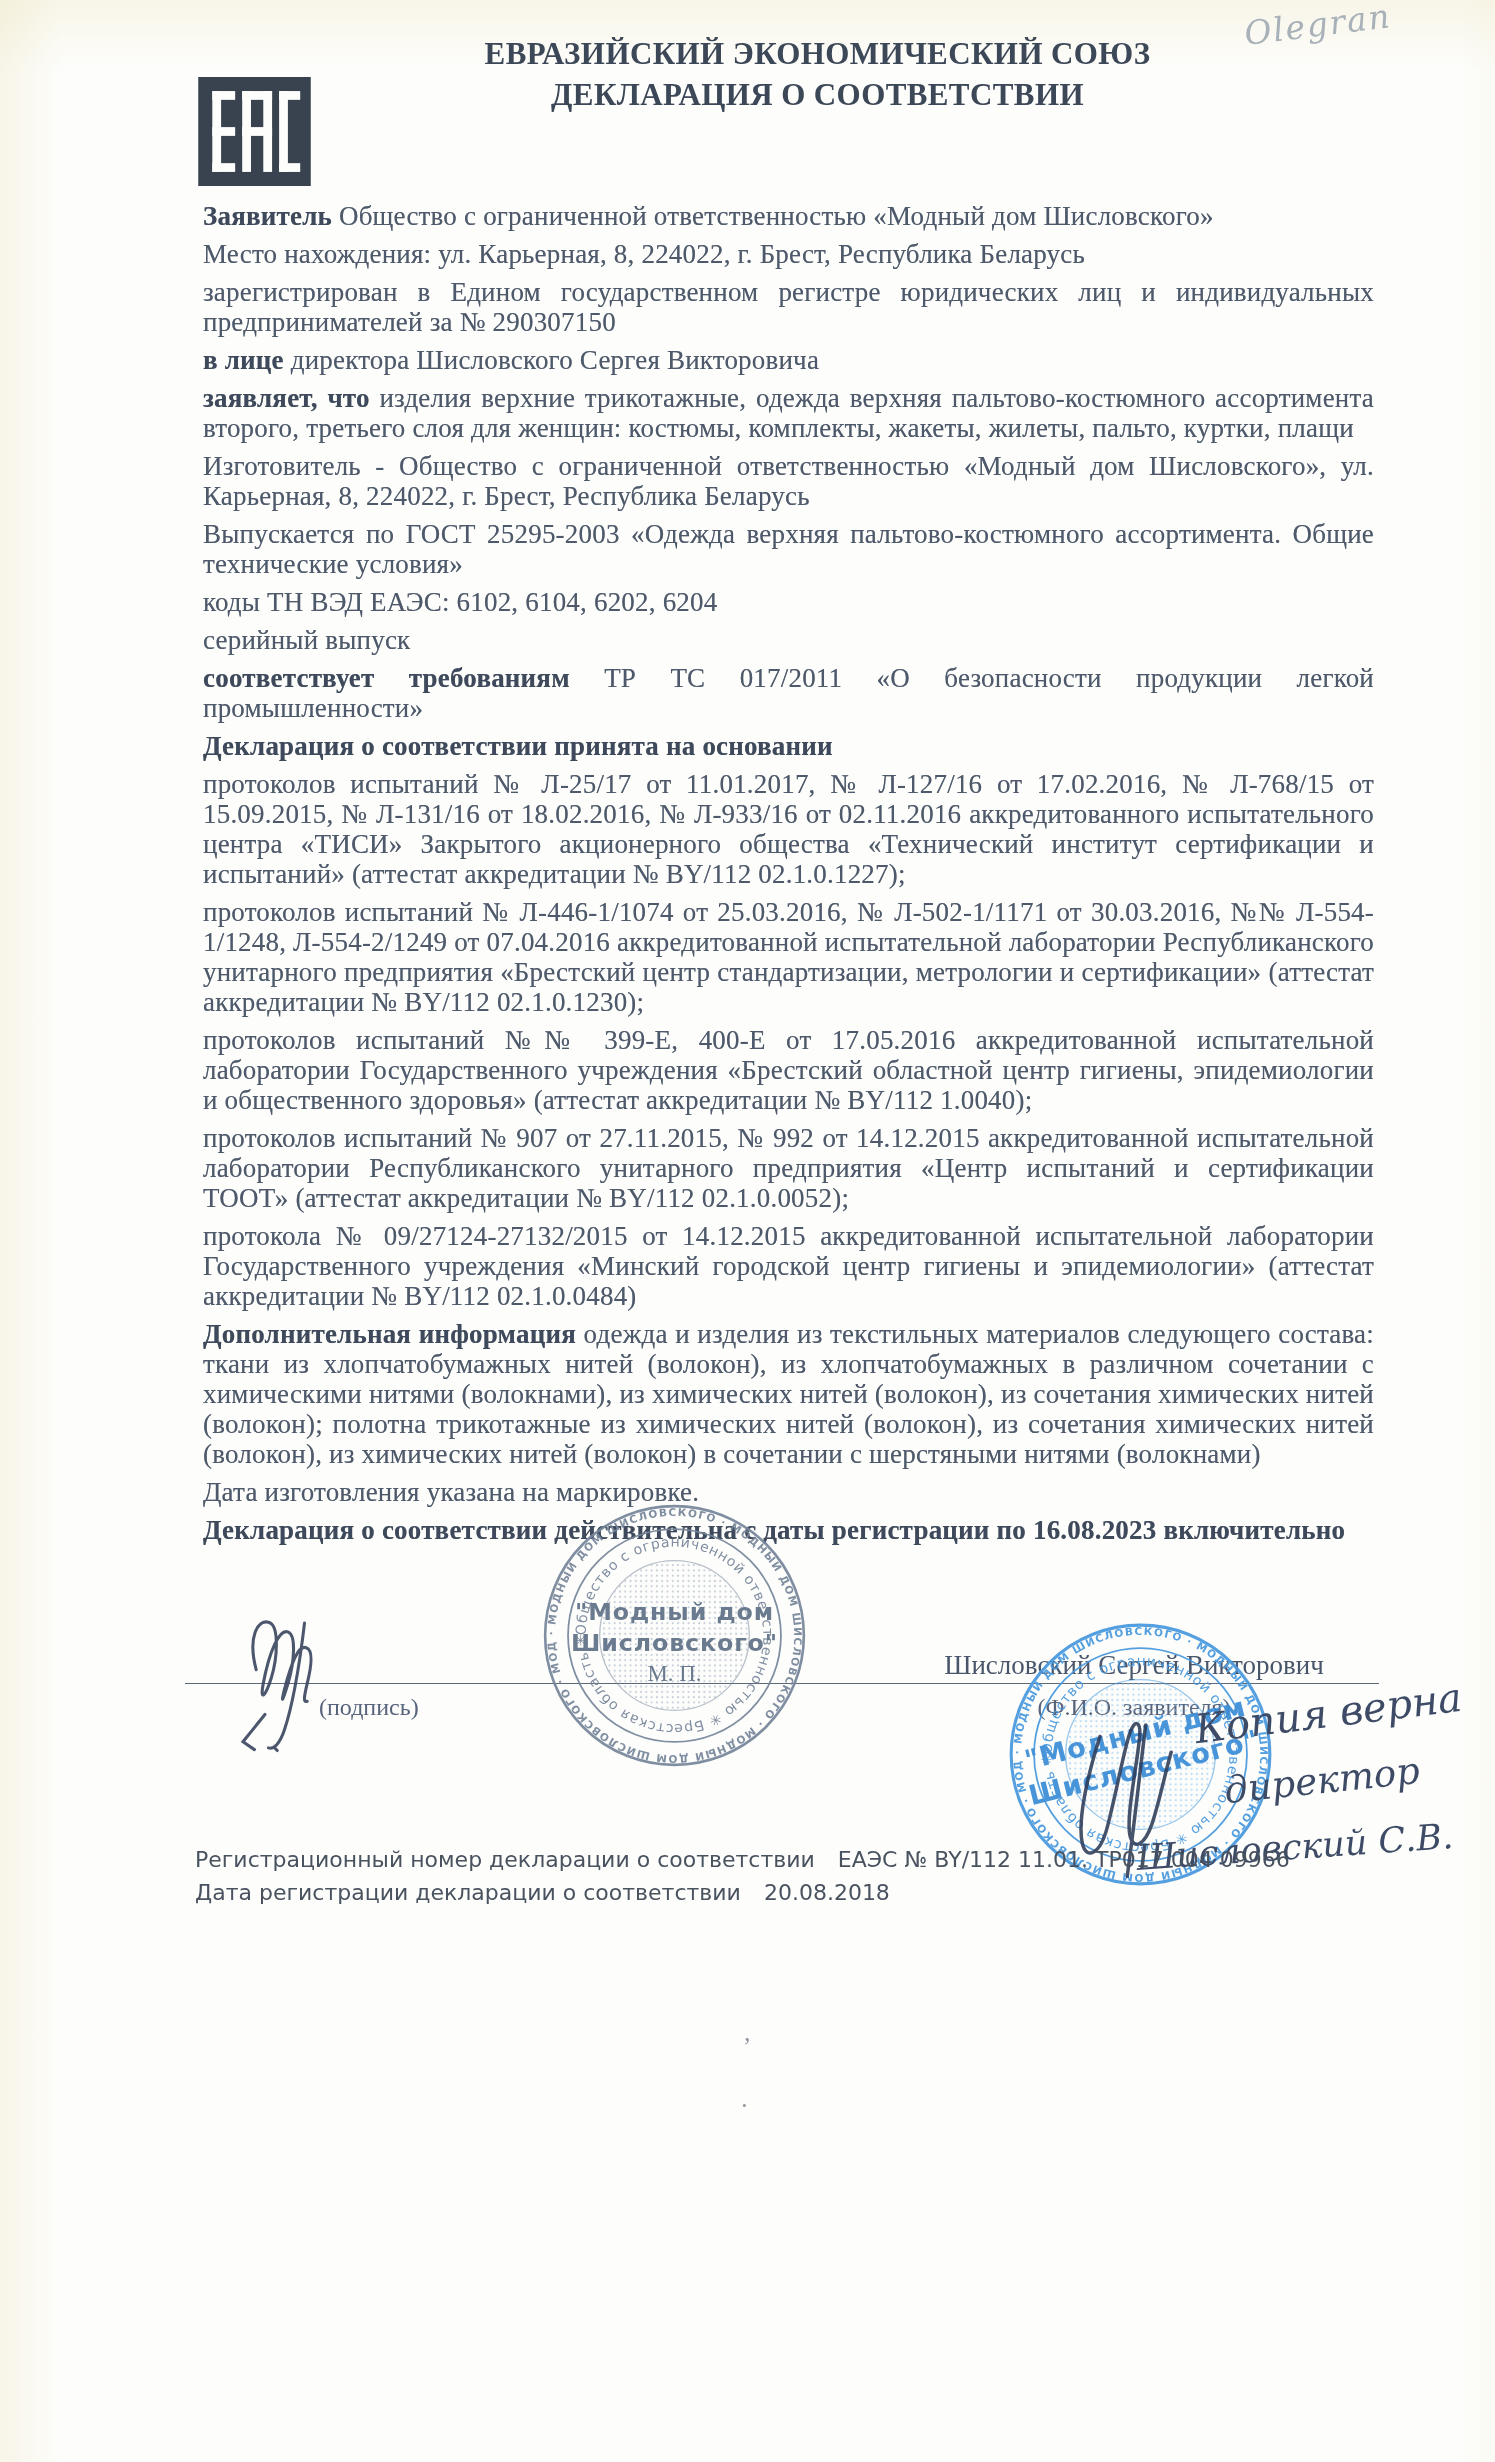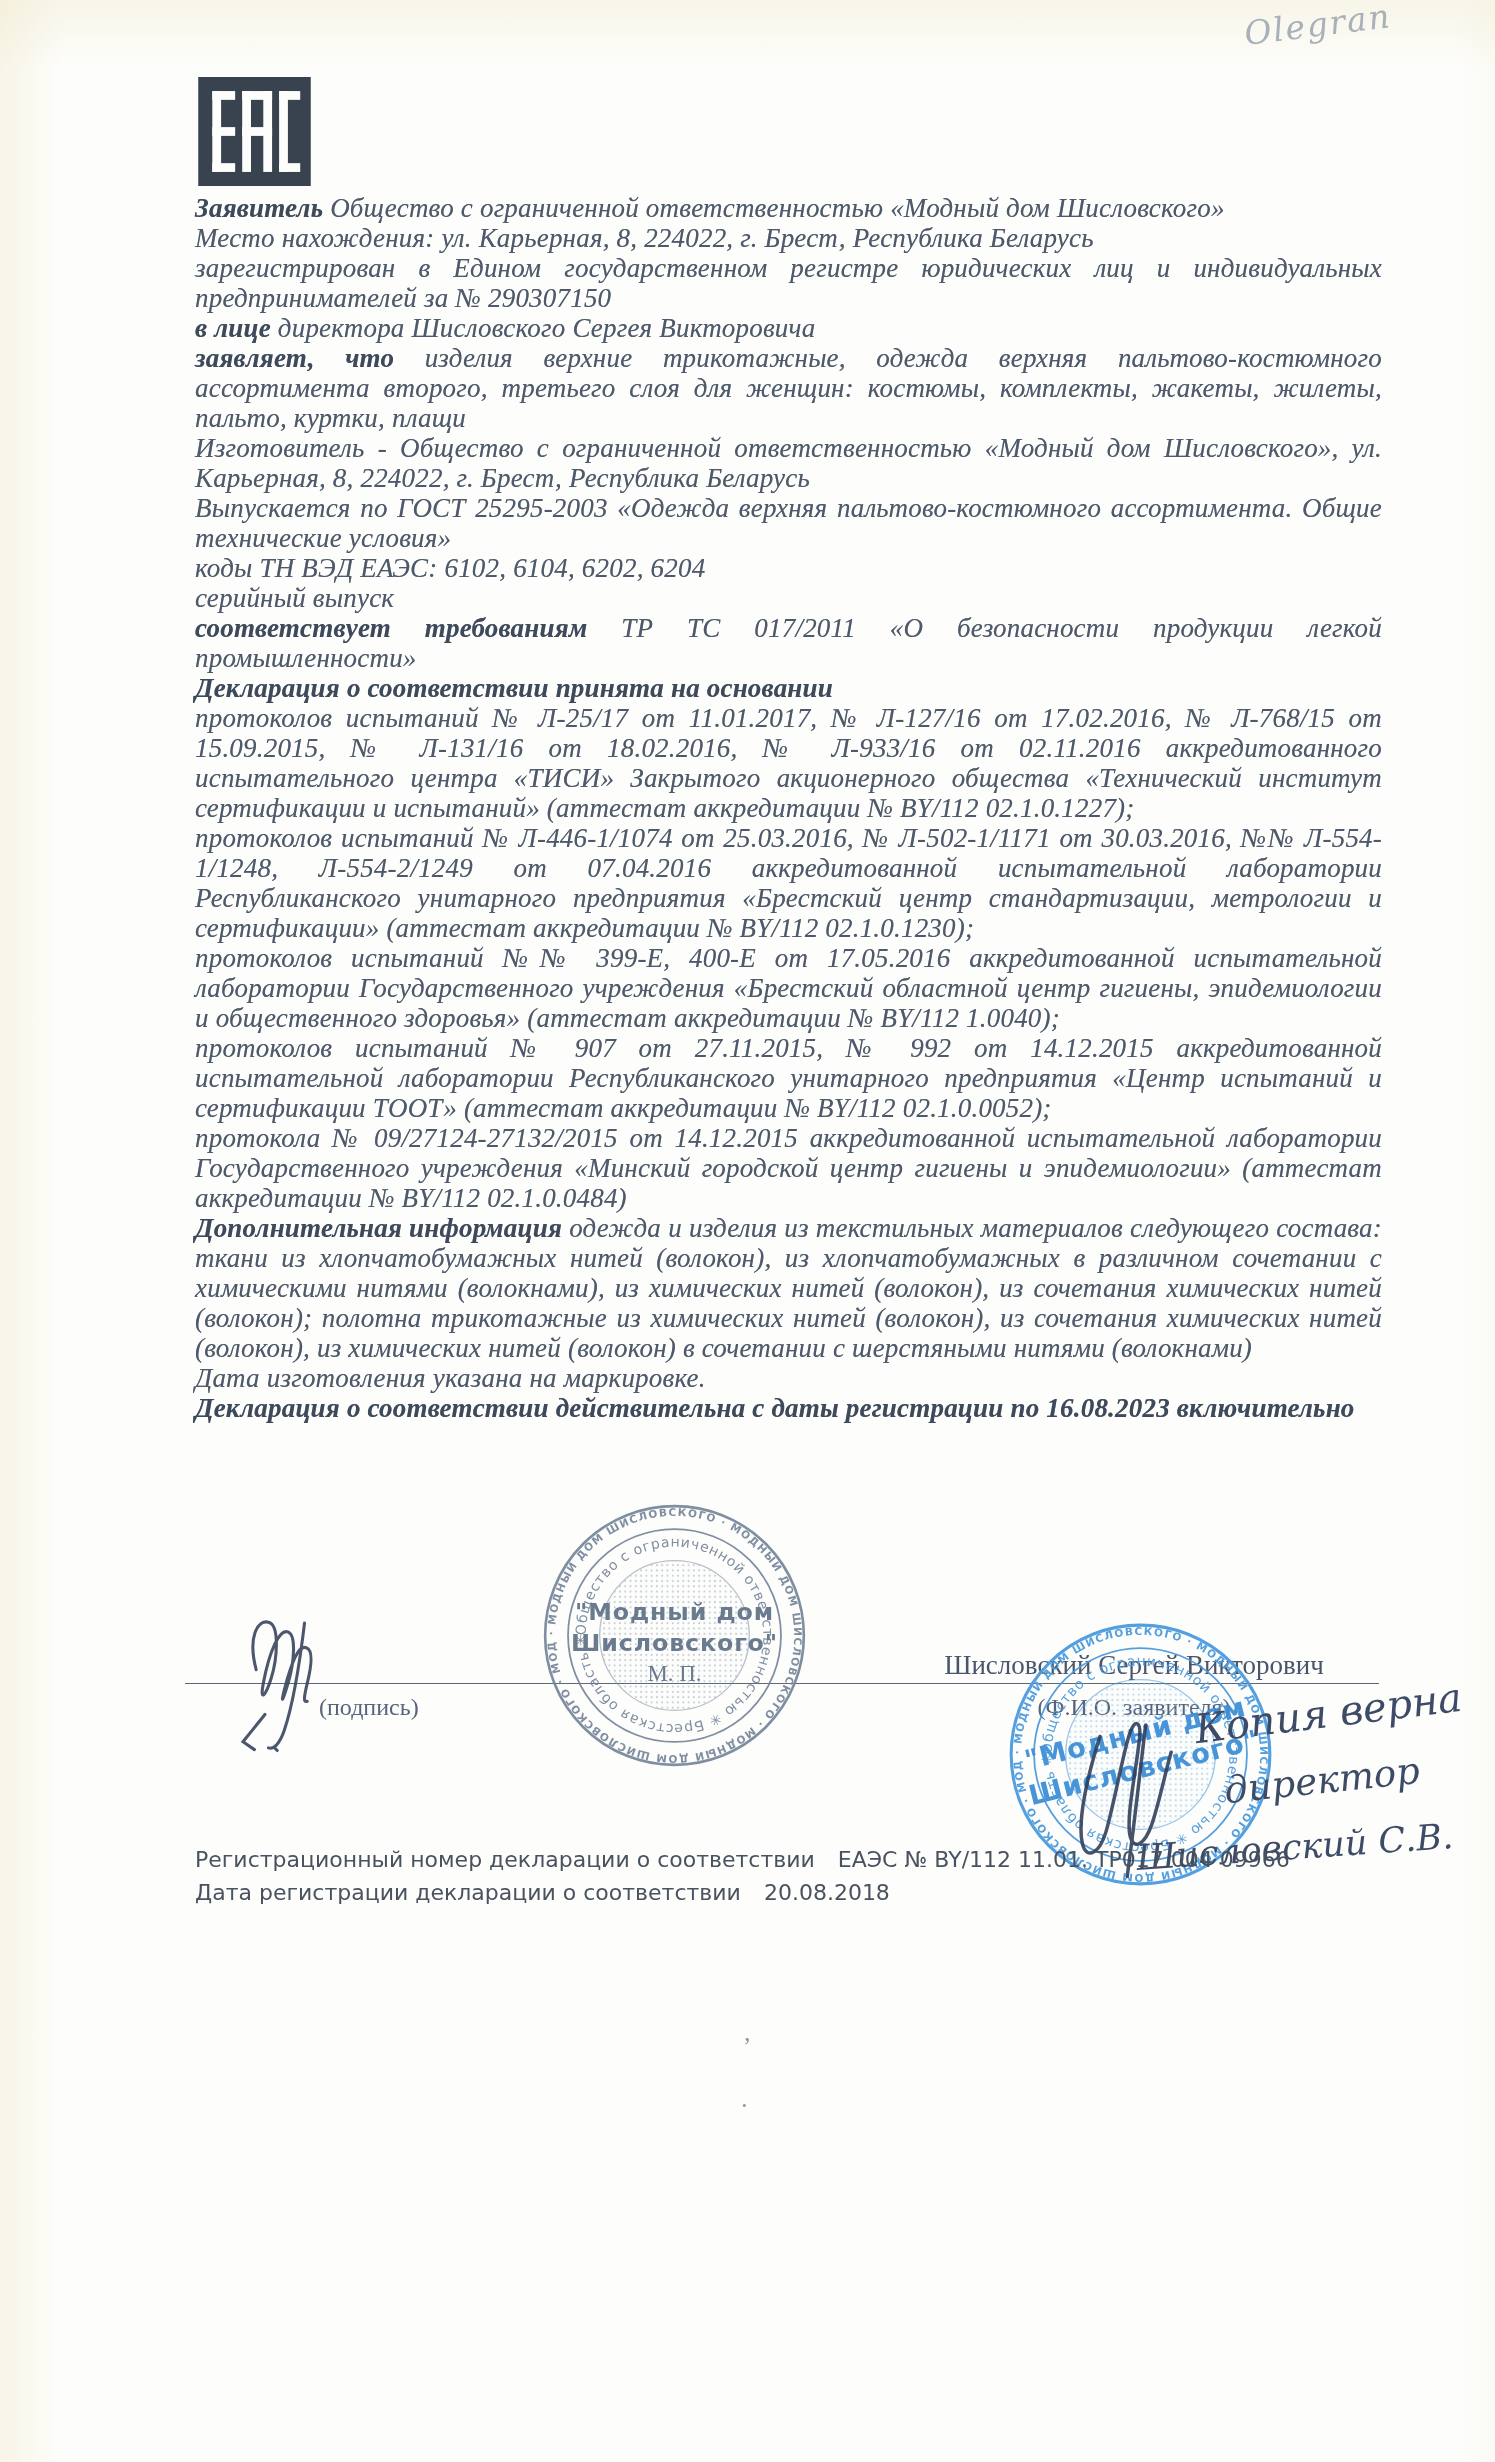--- a/index.html
+++ b/index.html
@@ -23,21 +23,21 @@
   .eac-logo { position:absolute; left:198px; top:77px; width:113px; height:109px; }
   .title {
     position:absolute; left:334px; top:33px; width:967px; text-align:center;
     font-weight:bold; font-size:31px; line-height:41px; color:#3c4757; letter-spacing:0.4px;
   }
   .body-text {
     position:absolute; left:195px; top:193px; width:1187px;
     font-size:27px; line-height:30px; color:#4e5a6b; letter-spacing:0.2px;
     text-shadow:0 0 0.4px rgba(78,90,107,.55);
   }
-  .body-text p { margin:0;font-style:italic; }
+  .body-text p { margin:8px; }
   .body-text p.just { text-align:justify; }
   .body-text b { color:#3e4a5b; }
   .signer-name {
     position:absolute; left:879px; top:1650px; width:510px; text-align:center;
     font-size:27px; color:#48556a;
   }
   .sig-line { position:absolute; left:185px; top:1683px; width:1194px; border-top:1.8px solid #5d6979; }
   .sig-label-left { position:absolute; left:319px; top:1694px; font-size:24px; color:#58647c;text-align:right; }
   .sig-label-right { position:absolute; left:967px; top:1694px; width:334px; text-align:center; font-size:24px; color:#58647c; }
   .stamp { position:absolute; }
@@ -77,20 +77,24 @@
       <rect x="50" y="16" width="10" height="92"></rect>
         <rect x="74" y="16" width="10" height="92"></rect>
         <rect x="50" y="16" width="34" height="10"></rect>
         <rect x="50" y="57" width="34" height="10"></rect>
       <rect x="92" y="16" width="10" height="92"></rect>
         <rect x="92" y="16" width="24" height="10"></rect>
         <rect x="92" y="98" width="24" height="10"></rect>
     </g>
   </svg>
 
+  <div class="title">
+    <div>ЕВРАЗИЙСКИЙ ЭКОНОМИЧЕСКИЙ СОЮЗ</div>
+    <div>ДЕКЛАРАЦИЯ О СООТВЕТСТВИИ</div>
+  </div>
 
   <div class="body-text">
     <p><b>Заявитель</b><span> Общество с ограниченной ответственностью «Модный дом Шисловского»</span></p>
     <p><span>Место нахождения: ул. Карьерная, 8, 224022, г. Брест, Республика Беларусь</span></p>
     <p class="just"><span>зарегистрирован в Едином государственном регистре юридических лиц и индивидуальных предпринимателей за № 290307150</span></p>
     <p><b>в лице</b><span> директора Шисловского Сергея Викторовича</span></p>
     <p class="just"><b>заявляет, что</b><span> изделия верхние трикотажные, одежда верхняя пальтово-костюмного ассортимента второго, третьего слоя для женщин: костюмы, комплекты, жакеты, жилеты, пальто, куртки, плащи</span></p>
     <p class="just"><span>Изготовитель - Общество с ограниченной ответственностью  «Модный дом Шисловского», ул. Карьерная, 8, 224022, г. Брест, Республика Беларусь</span></p>
     <p class="just"><span>Выпускается по ГОСТ 25295-2003 «Одежда верхняя пальтово-костюмного ассортимента. Общие технические условия»</span></p>
     <p><span>коды ТН ВЭД ЕАЭС: 6102, 6104, 6202, 6204</span></p>

